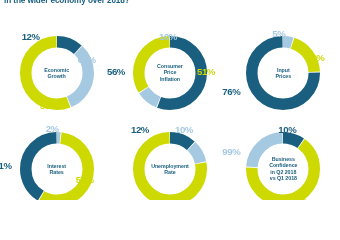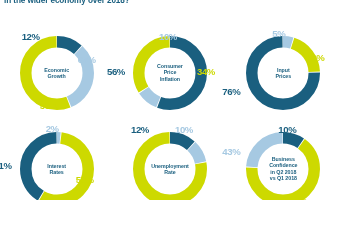--- a/index.html
+++ b/index.html
@@ -130,21 +130,21 @@
             <circle cx="37" cy="37" r="31.25" fill="none" stroke="#a6c9e2" stroke-width="11.5" stroke-dasharray="18.834954084936207 196.34954084936206" stroke-dashoffset="-109.95574287564276" transform="rotate(-90 37 37)"></circle>
             <circle cx="37" cy="37" r="31.25" fill="none" stroke="#cdd900" stroke-width="11.5" stroke-dasharray="65.95884388878311 196.34954084936206" stroke-dashoffset="-129.59069696057895" transform="rotate(-90 37 37)"></circle>
           </svg>
           <div class="center-label">
             <div>Consumer</div>
             <div>Price</div>
             <div>Inflation</div>
           </div>
           <div class="pct c-dark small" style="left: -26px; top: 30px;">56%</div>
           <div class="pct c-light small" style="left: 26px; top: -5px;">10%</div>
-          <div class="pct c-lime small" style="left: 64px; top: 30px;">34%</div>
+          <div class="pct c-lime small" style="left: 64px; top: 30px;">51%</div>
         </div>
       </div>
       <div class="donut-cell">
         <div class="donut-wrap">
           <svg class="donut-svg" viewBox="0 0 74 74">
             <circle cx="37" cy="37" r="31.25" fill="none" stroke="#a6c9e2" stroke-width="11.5" stroke-dasharray="8.92027429947337 196.34954084936206" stroke-dashoffset="0" transform="rotate(-90 37 37)"></circle>
             <circle cx="37" cy="37" r="31.25" fill="none" stroke="#cdd900" stroke-width="11.5" stroke-dasharray="38.081097197893484 196.34954084936206" stroke-dashoffset="-9.72027429947337" transform="rotate(-90 37 37)"></circle>
             <circle cx="37" cy="37" r="31.25" fill="none" stroke="#1a5f7f" stroke-width="11.5" stroke-dasharray="146.9481693519952 196.34954084936206" stroke-dashoffset="-48.60137149736685" transform="rotate(-90 37 37)"></circle>
           </svg>
           <div class="center-label">
@@ -196,18 +196,18 @@
             <circle cx="37" cy="37" r="31.25" fill="none" stroke="#a6c9e2" stroke-width="11.5" stroke-dasharray="46.323889803846896 196.34954084936206" stroke-dashoffset="-149.22565104551518" transform="rotate(-90 37 37)"></circle>
           </svg>
           <div class="center-label">
             <div>Business</div>
             <div>Confidence</div>
             <div>in Q2 2018</div>
             <div>vs Q1 2018</div>
           </div>
           <div class="pct c-dark small" style="left: 32px; top: -8px;">10%</div>
           <div class="pct c-lime small" style="left: 42px; top: 62px;">81%</div>
-          <div class="pct c-light small" style="left: -24px; top: 14px;">43%</div>
+          <div class="pct c-light small" style="left: -24px; top: 14px;">99%</div>
         </div>
       </div>
     </div>
 
 </div>
 
 </body></html>

